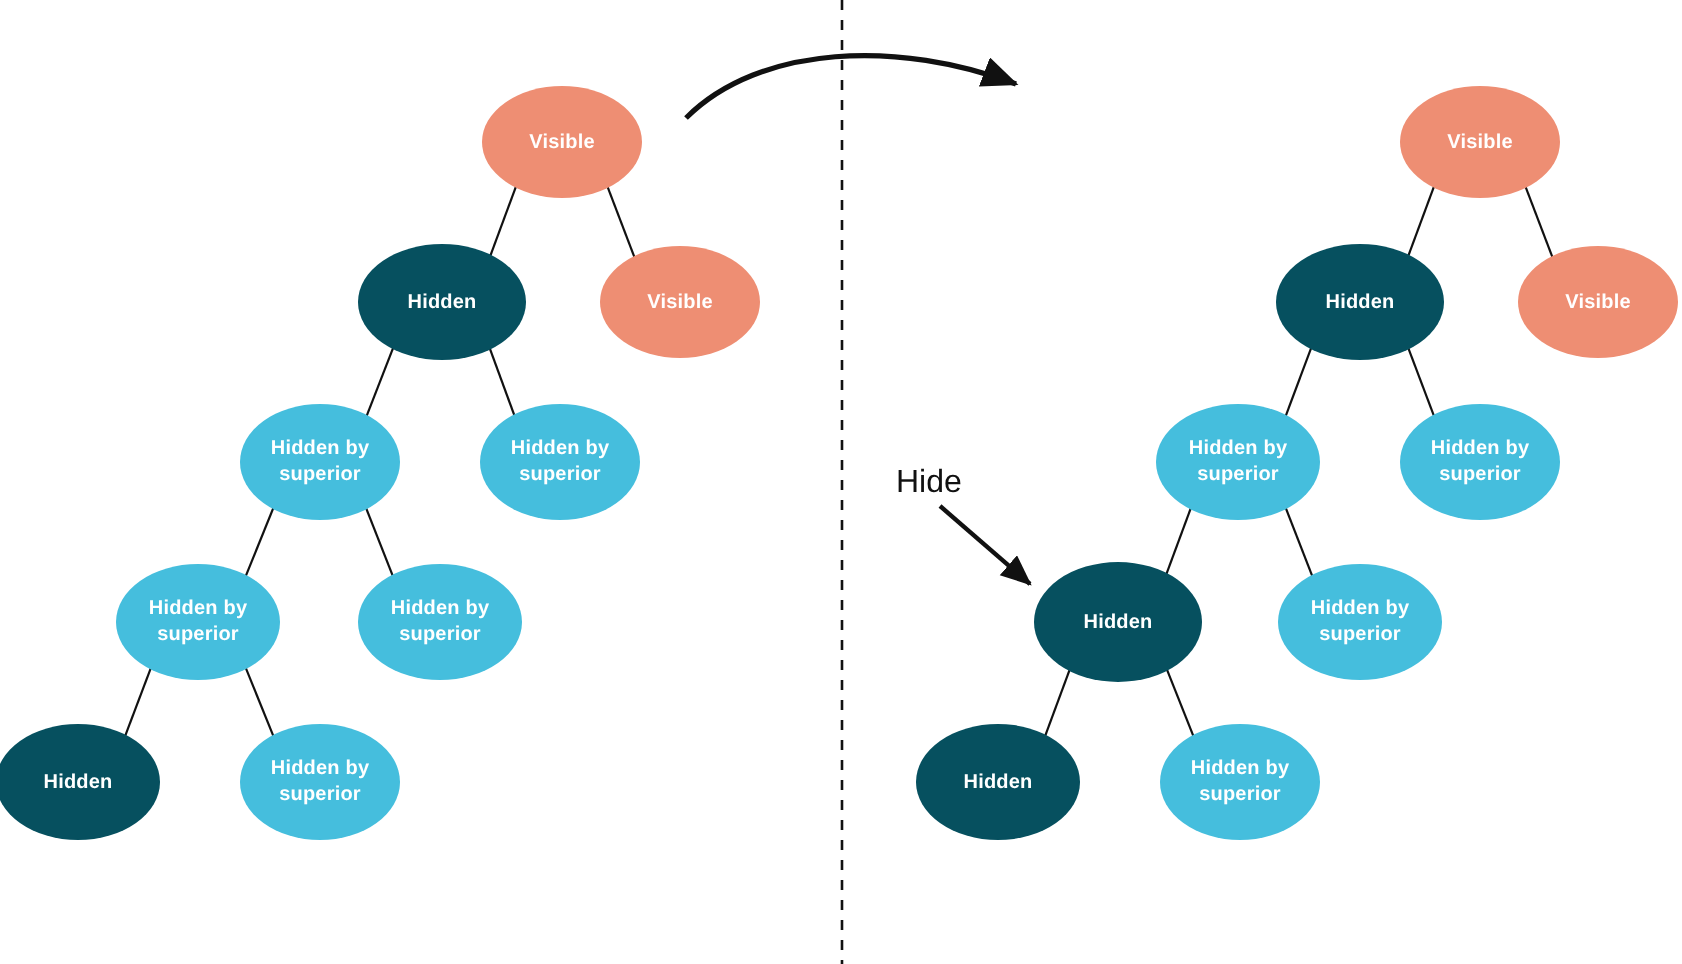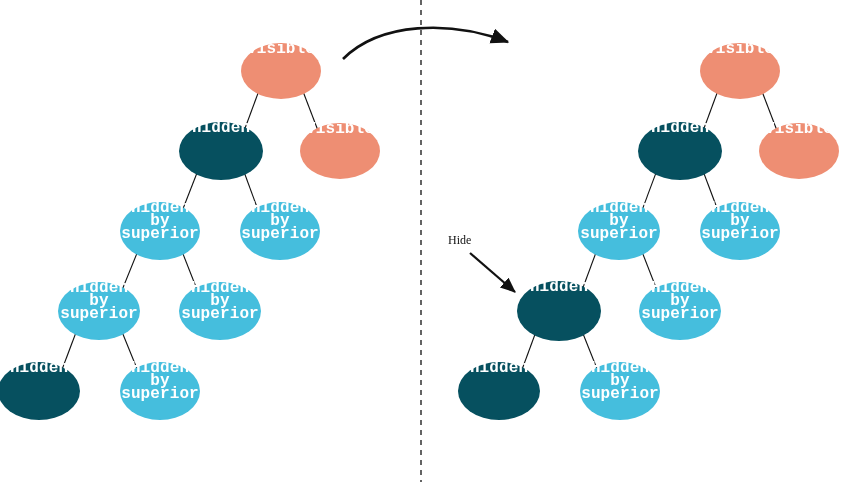--- a/index.html
+++ b/index.html
@@ -20,45 +20,43 @@
   #edges {
     position: absolute;
     left: 0;
     top: 0;
     width: 841px;
     height: 482px;
   }
   .node {
     position: absolute;
     display: flex;
-    align-items: flex-start;
+    align-items: center;
     justify-content: center;
     text-align: center;
     border-radius: 50%;
     color: #ffffff;
     font-weight: bold;
-    font-size: 16px;
+    font-size: 10px;
     line-height: 13px;
     letter-spacing: 0.1px;
     box-sizing: border-box;
     z-index: 2;
-    font-family: Liberation Mono, monospace;
   }
   .node span {
     display: block;
     padding: 0 6px;
   }
   .lbl {
     position: absolute;
-    font-size: 12px;
+    font-size: 16px;
     color: #111111;
     font-weight: normal;
     z-index: 3;
     white-space: nowrap;
-    font-family: Liberation Serif, serif;
   }
 </style>
 </head>
 <body>
 
 <div id="canvas">
 
   <svg id="edges" viewBox="0 0 841 482" xmlns="http://www.w3.org/2000/svg">
     <defs>
       <marker id="arrowhead" markerWidth="8" markerHeight="8" refX="6.5" refY="3" orient="auto" markerUnits="strokeWidth">

